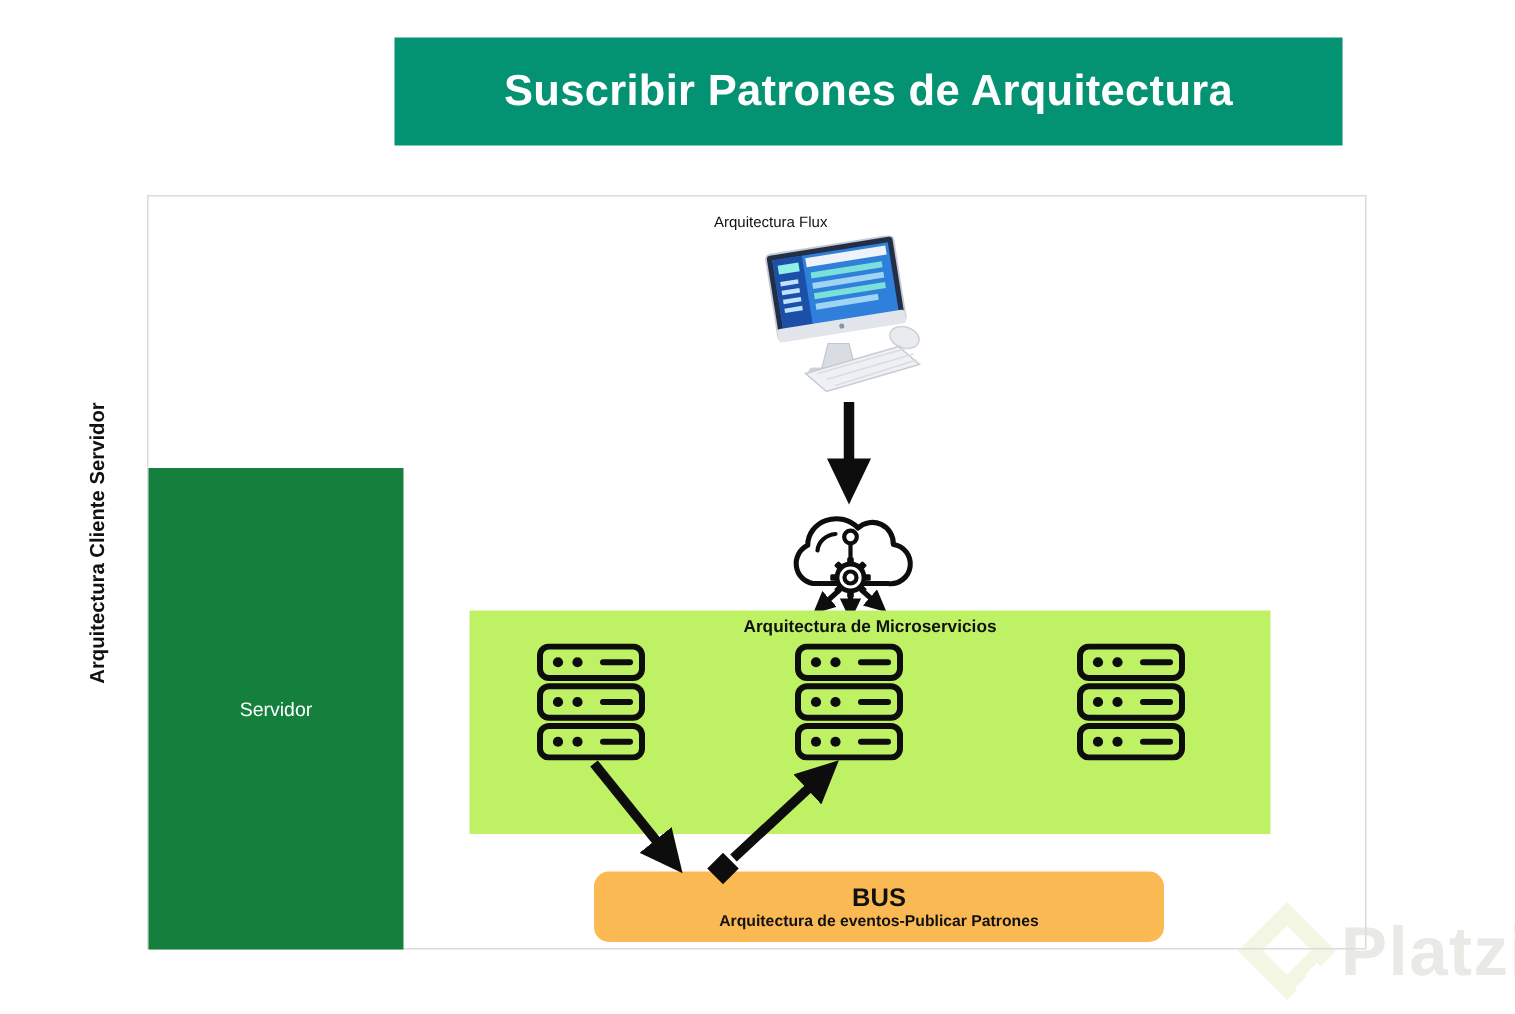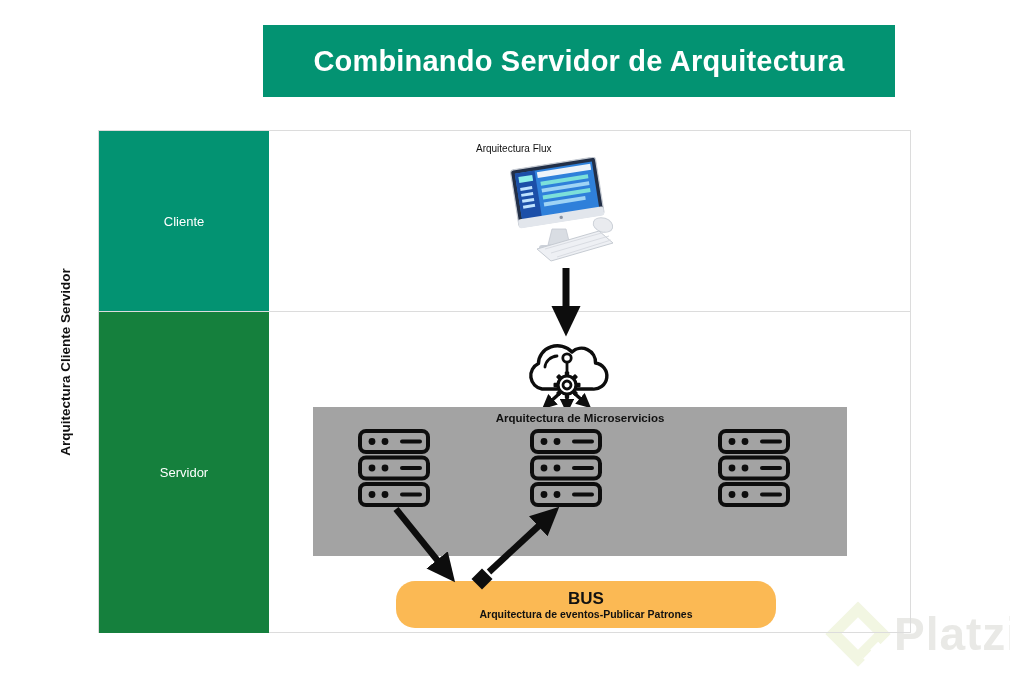--- a/index.html
+++ b/index.html
@@ -73,41 +73,36 @@
         <line x1="44" y1="39" x2="62" y2="39"></line>
         <line x1="44" y1="65.5" x2="62" y2="65.5"></line>
       </g>
     </symbol>
   </defs>
 </svg>
 
 <div class="page">
 
   <div class="banner" style="background-color: rgb(3, 147, 114);">
-    <div class="title">Combinando Servidor de Arquitectura</div>
+    <div class="title">Suscribir Patrones de Arquitectura</div>
   </div>
 
   <div class="side-label">Arquitectura Cliente Servidor</div>
 
   <div class="watermark">
     <svg width="72" height="72" viewBox="0 0 64 64">
       <path d="M32 3 L61 32 L32 61 L3 32 Z M32 17 L46.5 31.5 L32 46 L17.5 31.5 Z" fill="#f2f6e2" fill-rule="evenodd"></path>
       <line x1="38" y1="55" x2="52" y2="41" stroke="#ffffff" stroke-width="6"></line>
       <line x1="35" y1="52" x2="42" y2="45" stroke="#f2f6e2" stroke-width="5"></line>
     </svg>
     <span class="wordmark">Platzi</span>
   </div>
 
   <div class="frame">
 
-    <div class="row row-cliente">
-      <div class="rowlabel" style="background-color: rgb(3, 147, 114);">
-        <span>Cliente</span>
-      </div>
-    </div>
 
     <div class="row row-servidor">
       <div class="rowlabel" style="background-color: #15803d;">
         <span>Servidor</span>
       </div>
     </div>
 
     <div class="flux-caption">Arquitectura Flux</div>
 
     <svg class="computer" width="130" height="112" viewBox="0 0 130 112">
@@ -159,34 +154,34 @@
           <rect x="-2.2" y="-13.5" width="4.4" height="5" rx="1" transform="rotate(180)"></rect>
           <rect x="-2.2" y="-13.5" width="4.4" height="5" rx="1" transform="rotate(225)"></rect>
           <rect x="-2.2" y="-13.5" width="4.4" height="5" rx="1" transform="rotate(270)"></rect>
           <rect x="-2.2" y="-13.5" width="4.4" height="5" rx="1" transform="rotate(315)"></rect>
         </g>
         <circle cx="0" cy="0" r="9" fill="#ffffff" stroke="#0d0d0d" stroke-width="3.2"></circle>
         <circle cx="0" cy="0" r="4" fill="#ffffff" stroke="#0d0d0d" stroke-width="2.8"></circle>
       </g>
     </svg>
 
-    <div class="panel" style="background-color: #a3a3a3;">
+    <div class="panel" style="background-color: #bef264;">
       <div class="panel-caption">Arquitectura de Microservicios</div>
       <svg class="server s1" width="72" height="78">
           <use href="#srv"></use>
         </svg>
       <svg class="server s2" width="72" height="78">
           <use href="#srv"></use>
         </svg>
       <svg class="server s3" width="72" height="78">
           <use href="#srv"></use>
         </svg>
     </div>
 
-    <div class="bus" style="background-color: rgb(251, 185, 84); border-radius: 19px;">
+    <div class="bus" style="background-color: rgb(251, 185, 84);">
       <div class="bus-title">BUS</div>
       <div class="bus-subtitle">Arquitectura de eventos-Publicar Patrones</div>
     </div>
 
     <svg class="arrows" viewBox="0 0 813 503">
       <defs>
         <marker id="bighead" markerWidth="4.6" markerHeight="4.2" refX="1.2" refY="2.1" orient="auto" markerUnits="strokeWidth">
           <path d="M0,0 L4.4,2.1 L0,4.2 Z" fill="#0d0d0d"></path>
         </marker>
       </defs>

